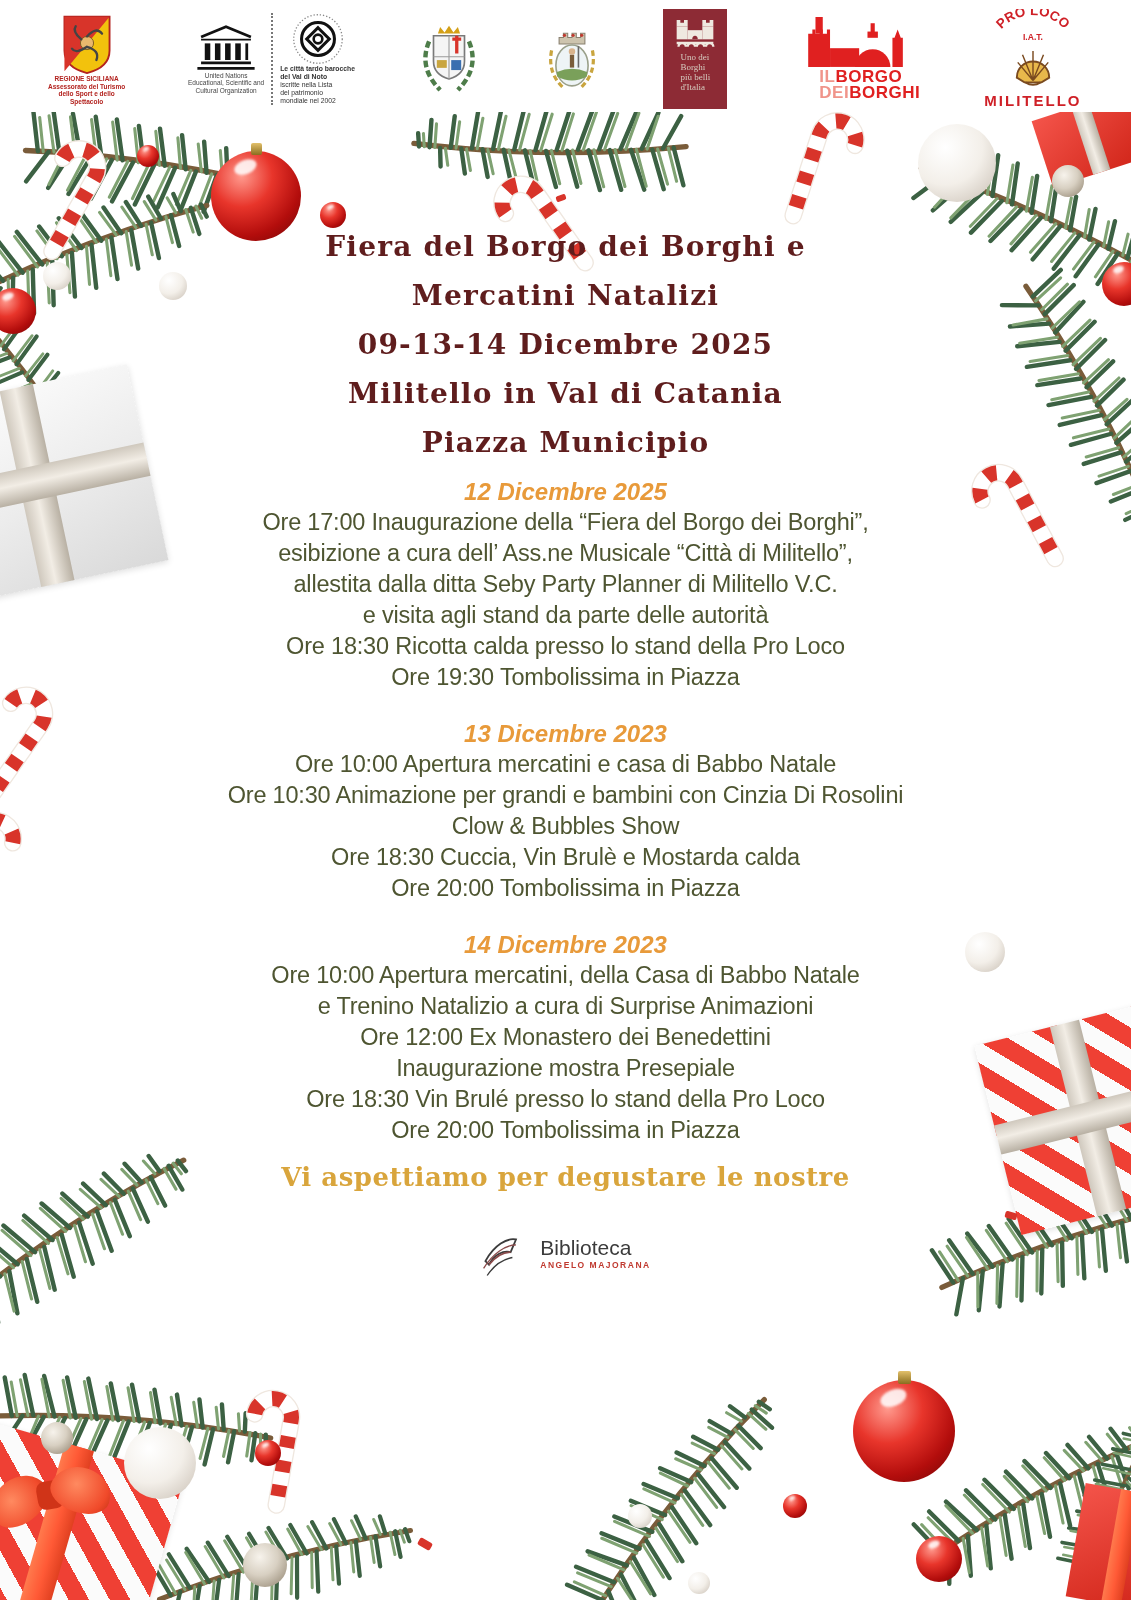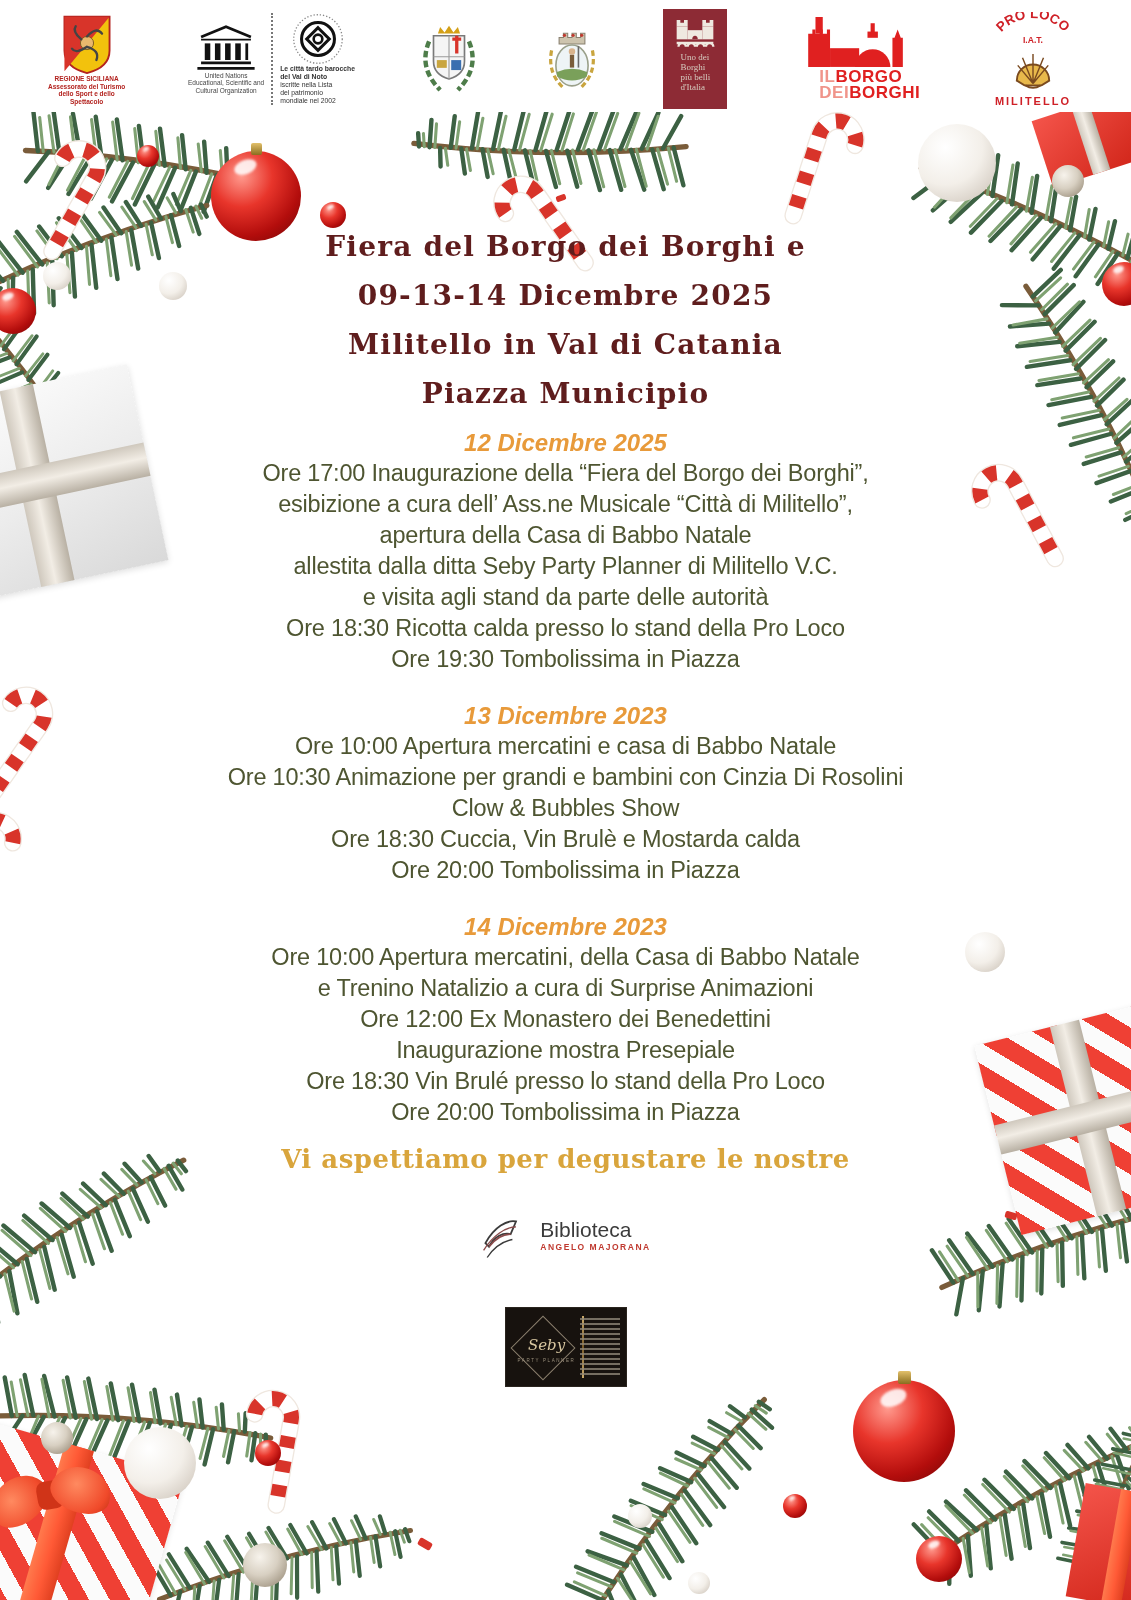--- a/index.html
+++ b/index.html
@@ -18,21 +18,21 @@
   .noto-cap .b{font-weight:bold;}
   .unesco-noto{display:flex;align-items:center;}
   .unodei{width:64px;height:94px;background:#8d2b35;color:#cfc4b4;display:flex;flex-direction:column;
           align-items:center;justify-content:flex-start;padding-top:6px;}
   .unodei .cap4{font-family:"Liberation Serif",serif;font-size:9px;line-height:10px;color:#d6ccc0;margin-top:3px;}
   .ilborgo{display:flex;flex-direction:column;align-items:flex-end;}
   .ilborgo-text{font-weight:bold;font-size:17px;line-height:16px;letter-spacing:.5px;}
   .ilborgo-text .lite{color:#f0948a;}
   .ilborgo-text .strong{color:#e02020;}
   .proloco{display:flex;flex-direction:column;align-items:center;}
-  .proloco-town{color:#cf2027;font-weight:bold;font-size:11px;letter-spacing:2px;margin-top:1px;}
+  .proloco-town{color:#cf2027;font-weight:bold;font-size:15px;letter-spacing:2px;margin-top:1px;}
 
   
   .content{position:absolute;left:85px;top:222px;width:961px;text-align:center;z-index:5;}
   .title-line{font-family:"DejaVu Serif",serif;font-weight:700;font-size:28px;line-height:49px;
               color:#5f1d1d;letter-spacing:1.2px;display:block;}
   .sec{margin-top:26px;}
   .sec.first{margin-top:10px;}
   .sec-date{font-weight:700;font-style:italic;font-size:24px;line-height:30px;color:#e89a3a;display:block;}
   .sec-line{font-weight:400;font-size:23.5px;line-height:31px;color:#4e5531;display:block;letter-spacing:-0.2px;}
   .closing{margin-top:12px;}
@@ -338,30 +338,30 @@
         </g>
       </svg>
       <div class="proloco-town">MILITELLO</div>
     </div>
   </div>
 
   <div class="content">
 
     <div>
       <span class="title-line">Fiera del Borgo dei Borghi e</span>
+      <span class="title-line">Mercatini Natalizi</span>
       <span class="title-line">09-13-14 Dicembre 2025</span>
       <span class="title-line">Militello in Val di Catania</span>
       <span class="title-line">Piazza Municipio</span>
     </div>
 
     <div class="sec first">
       <span class="sec-date">12 Dicembre 2025</span>
       <span class="sec-line">Ore 17:00 Inaugurazione della “Fiera del Borgo dei Borghi”,</span>
       <span class="sec-line">esibizione a cura dell’ Ass.ne Musicale “Città di Militello”,</span>
-      <span class="sec-line">apertura della Casa di Babbo Natale</span>
       <span class="sec-line">allestita dalla ditta Seby Party Planner di Militello V.C.</span>
       <span class="sec-line">e visita agli stand da parte delle autorità</span>
       <span class="sec-line">Ore 18:30 Ricotta calda presso lo stand della Pro Loco</span>
       <span class="sec-line">Ore 19:30 Tombolissima in Piazza</span>
     </div>
 
     <div class="sec">
       <span class="sec-date">13 Dicembre 2023</span>
       <span class="sec-line">Ore 10:00 Apertura mercatini e casa di Babbo Natale</span>
       <span class="sec-line">Ore 10:30 Animazione per grandi e bambini con Cinzia Di Rosolini</span>
@@ -390,23 +390,16 @@
           <path d="M6 36 C16 18 30 10 40 12 L34 26 C26 24 16 28 10 40 Z" fill="none" stroke="#3b3b3b" stroke-width="2"></path>
           <path d="M10 40 C18 30 26 26 34 26" fill="none" stroke="#8a4b4b" stroke-width="2"></path>
           <path d="M4 44 C14 28 28 18 40 18" fill="none" stroke="#8a4b4b" stroke-width="1.5"></path>
           <path d="M8 52 C16 40 26 34 36 32" fill="none" stroke="#3b3b3b" stroke-width="1.5"></path>
         </svg>
         <div>
           <div class="biblio-name">Biblioteca</div>
           <div class="biblio-sub">ANGELO MAJORANA</div>
         </div>
       </div>
-      <div class="seby-card">
-        <div class="seby-diamond"></div>
-        <div class="seby-name">Seby</div>
-        <div class="seby-sub">PARTY PLANNER</div>
-        <div class="seby-squiggle"></div>
-        <div class="seby-lines"></div>
-      </div>
     </div>
 
   </div>
 </div>
 
 </body></html>

